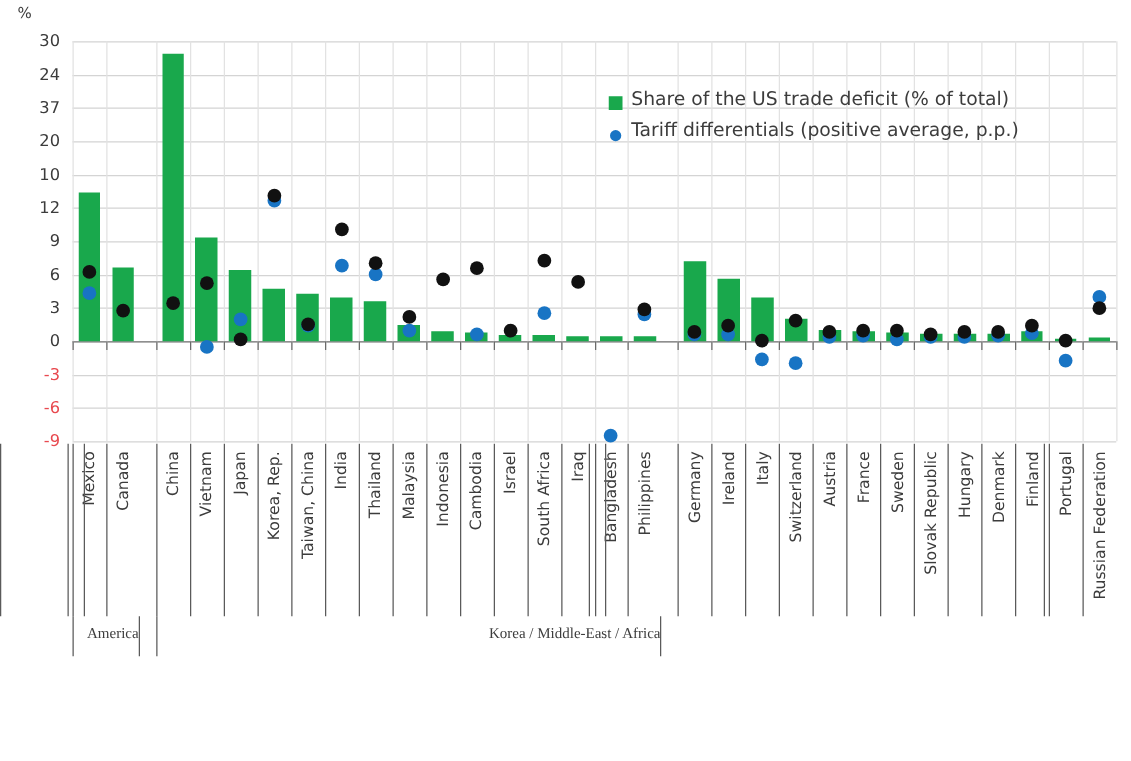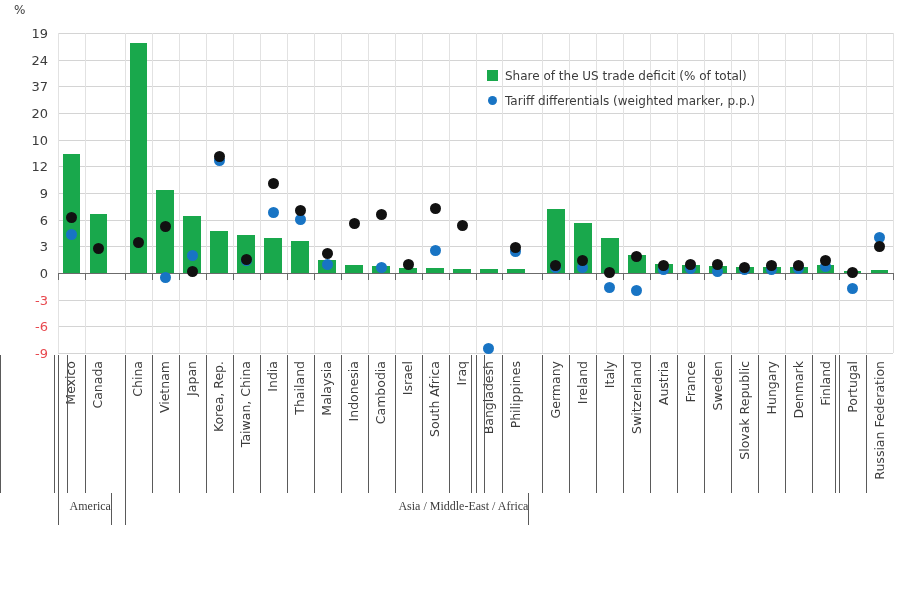--- a/index.html
+++ b/index.html
@@ -52,23 +52,23 @@
   .dot.blue{background:#1874c4;z-index:4;}
   .dot.black{background:#111111;z-index:5;}
 
   
   .legend{
     position:absolute;left:487px;top:63px;
     width:400px;
     z-index:8;
   }
   .legend-row{
-    display:flex;align-items:center;
+    display:flex;align-items:flex-end;
     height:25px;
-    font-size:12px;color:#3c3c3c;
+    font-size:15px;color:#3c3c3c;
   }
   .legend-swatch-sq{
     width:11px;height:11px;background:#19a84c;margin-right:7px;flex:0 0 auto;
   }
   .legend-swatch-dot{
     width:9px;height:9px;border-radius:50%;margin:0 8px 0 1px;flex:0 0 auto;
   }
   .legend-swatch-dot.blue{background:#1874c4;}
   .legend-swatch-dot.black{background:#111111;}
 
@@ -289,21 +289,21 @@
       <i style="left: 835px;"></i>
     </div>
 
   <div class="legend" id="legend">
       <div class="legend-row">
         <span class="legend-swatch-sq"></span>
         <span>Share of the US trade deficit (% of total)</span>
       </div>
       <div class="legend-row">
         <span class="legend-swatch-dot blue"></span>
-        <span>Tariff differentials (weighted marker, p.p.)</span>
+        <span>Tariff differentials (positive average, p.p.)</span>
       </div>
     </div>
 
   <div class="catband" id="catband">
       <div class="cat" style="left: 0px; width: 26.9667px;">
         <div class="sep"></div>
         <div class="txt">Mexico</div>
       </div>
       <div class="cat" style="left: 26.9667px; width: 26.9667px;">
         <div class="sep"></div>
@@ -421,28 +421,28 @@
         <div class="sep"></div>
         <div class="txt">Russian Federation</div>
       </div>
     </div>
 
   <div class="groupband" id="groupband">
       <div class="grp" style="left: 0px; width: 53.9333px;">
         <div class="glabel">America</div>
       </div>
       <div class="grp" style="left: 66.9333px; width: 404.5px;">
-        <div class="glabel">Asia / Middle-East / Africa</div>
+        <div class="glabel">Korea / Middle-East / Africa</div>
       </div>
     </div>
 
   <div class="footer">
   </div>
 
-<div class="ytick-label" style="top: 27px; left: 0px; width: 48px; position: absolute;">19</div>
+<div class="ytick-label" style="top: 27px; left: 0px; width: 48px; position: absolute;">30</div>
     <div class="ytick-label" style="top: 53.6667px; left: 0px; width: 48px; position: absolute;">24</div>
     <div class="ytick-label" style="top: 80.3333px; left: 0px; width: 48px; position: absolute;">37</div>
     <div class="ytick-label" style="top: 107px; left: 0px; width: 48px; position: absolute;">20</div>
     <div class="ytick-label" style="top: 133.667px; left: 0px; width: 48px; position: absolute;">10</div>
     <div class="ytick-label" style="top: 160.333px; left: 0px; width: 48px; position: absolute;">12</div>
     <div class="ytick-label" style="top: 187px; left: 0px; width: 48px; position: absolute;">9</div>
     <div class="ytick-label" style="top: 213.667px; left: 0px; width: 48px; position: absolute;">6</div>
     <div class="ytick-label" style="top: 240.333px; left: 0px; width: 48px; position: absolute;">3</div>
     <div class="ytick-label" style="top: 267px; left: 0px; width: 48px; position: absolute;">0</div>
     <div class="ytick-label neg" style="top: 293.667px; left: 0px; width: 48px; position: absolute;">-3</div>

